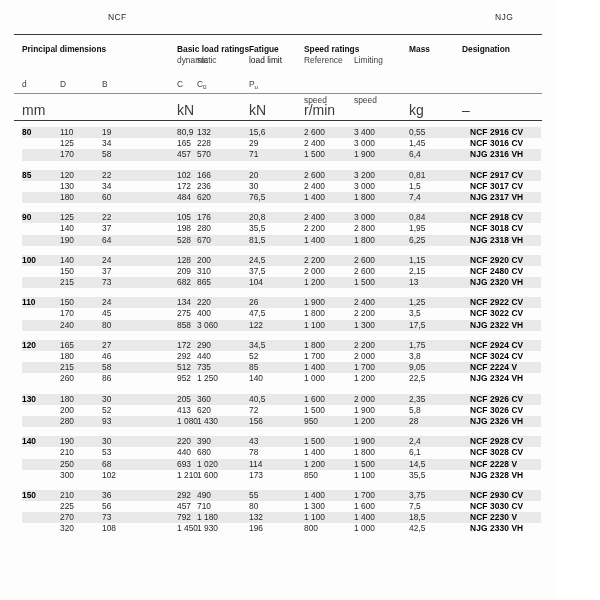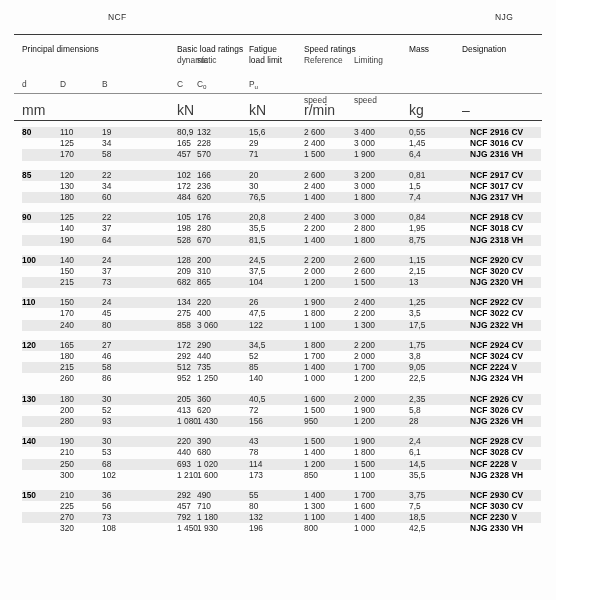--- a/index.html
+++ b/index.html
@@ -55,21 +55,21 @@
     position: relative;
     height: 58px;
   }
   .head-cell {
     position: absolute;
     font-size: 8.4px;
     line-height: 10.5px;
     white-space: nowrap;
   }
   .head-group {
-    font-weight: normal;
+    font-weight: bold;
     color: #111;
     top: 9px;
   }
   .head-sub {
     color: #3c3c3c;
     top: 20px;
   }
   .head-sub2 {
     color: #3c3c3c;
     top: 30px;
@@ -299,21 +299,21 @@
           <div class="cell cell-desig c-desig">NCF 3018 CV</div>
         </div>
         <div class="row shaded">
           <div class="cell c-D">190</div>
           <div class="cell c-B">64</div>
           <div class="cell c-C">528</div>
           <div class="cell c-C0">670</div>
           <div class="cell c-Pu">81,5</div>
           <div class="cell c-ref">1 400</div>
           <div class="cell c-lim">1 800</div>
-          <div class="cell c-mass">8,75</div>
+          <div class="cell c-mass">6,25</div>
           <div class="cell cell-desig c-desig">NJG 2318 VH</div>
         </div>
       </div>
       <div class="group">
         <div class="row shaded">
           <div class="cell cell-d c-d">100</div>
           <div class="cell c-D">140</div>
           <div class="cell c-B">24</div>
           <div class="cell c-C">128</div>
           <div class="cell c-C0">200</div>
@@ -325,21 +325,21 @@
         </div>
         <div class="row">
           <div class="cell c-D">150</div>
           <div class="cell c-B">37</div>
           <div class="cell c-C">209</div>
           <div class="cell c-C0">310</div>
           <div class="cell c-Pu">37,5</div>
           <div class="cell c-ref">2 000</div>
           <div class="cell c-lim">2 600</div>
           <div class="cell c-mass">2,15</div>
-          <div class="cell cell-desig c-desig">NCF 3020 CV</div>
+          <div class="cell cell-desig c-desig">NCF 2480 CV</div>
         </div>
         <div class="row shaded">
           <div class="cell c-D">215</div>
           <div class="cell c-B">73</div>
           <div class="cell c-C">682</div>
           <div class="cell c-C0">865</div>
           <div class="cell c-Pu">104</div>
           <div class="cell c-ref">1 200</div>
           <div class="cell c-lim">1 500</div>
           <div class="cell c-mass">13</div>

